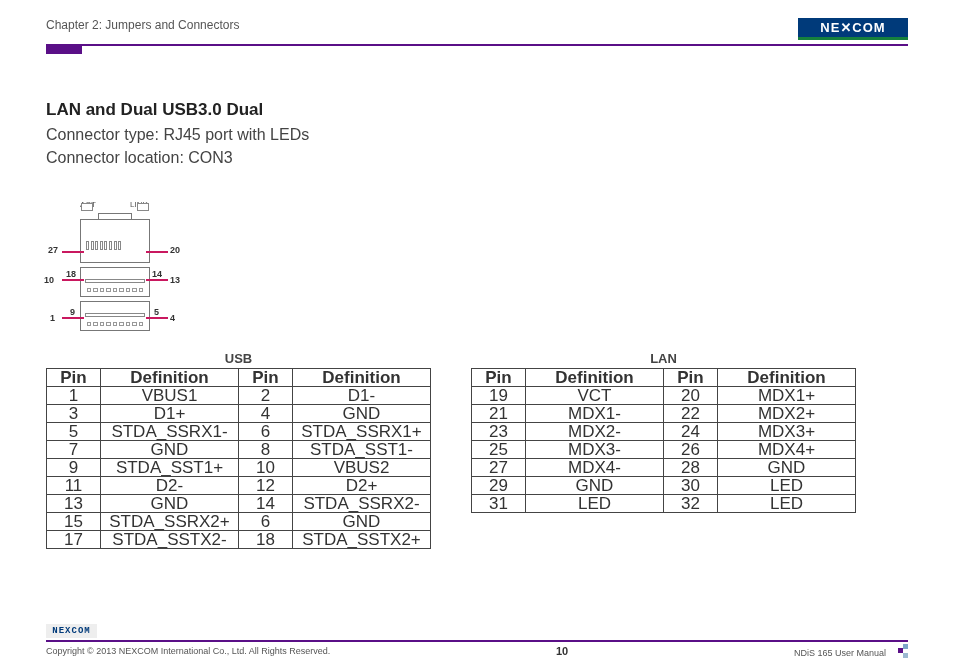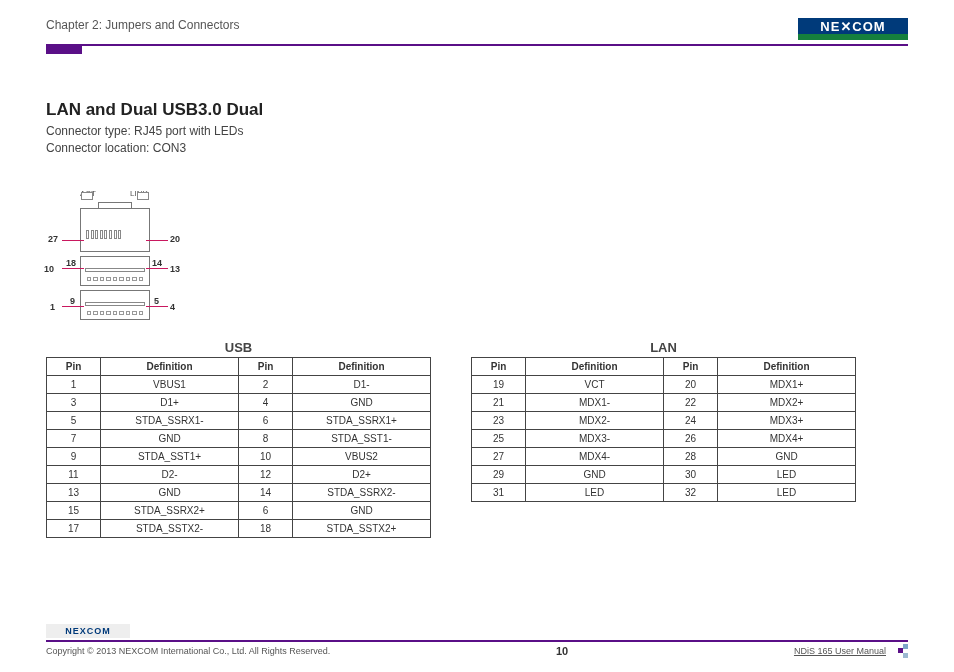--- a/index.html
+++ b/index.html
@@ -16,61 +16,62 @@
     display: flex;
     justify-content: space-between;
     align-items: flex-start;
     margin-bottom: 4px;
   }
   .chapter { font-size: 12px; color: #555; }
   .nexcom-logo {
     width: 110px; height: 22px;
     background: #003a7a;
     display: flex; align-items: center; justify-content: center;
-    border-bottom: 6px solid #15803d;
+    border-bottom: 3px solid #15803d;
     color: #fff; font-weight: bold; font-size: 13px; letter-spacing: 1px;
   }
   .nexcom-logo .x { color:#fff; position:relative; }
   .top-rule { height: 2px; background: #5a0f87; margin-top: 4px; }
   .tab-stub { width: 36px; height: 8px; background: #5a0f87; margin-top: 0; }
   .content { margin-top: 46px; }
   .section-title { font-size: 17px; font-weight: bold; color: #222; margin-bottom: 3px; }
-  .meta-line { font-size: 12px; color: #444; line-height: 1.45; }
+  .meta-line { font-size: 16px; color: #444; line-height: 1.45; }
   .indent { padding-left: 94px; }
 
   .diagram-wrap { margin: 34px 0 6px -2px; }
 
   .tables-row { display: flex; gap: 40px; margin-top: 8px; }
   .table-block { flex: 0 0 auto; }
   .table-label { font-size: 13px; font-weight: bold; color: #444; margin-bottom: 2px; text-align: center; }
-  table.pin { border-collapse: collapse; font-size: 10px; color: #333; }
+  table.pin { border-collapse: collapse; font-size: 17px; color: #333; }
   table.pin th, table.pin td {
     border: 1px solid #444;
     padding: 0 6px;
     text-align: center;
     height: 17px;
     line-height: 17px;
   }
   table.pin th { font-weight: bold; background: #fff; }
   .col-pin { width: 54px; }
   .col-def { width: 138px; }
 
   .footer {
     position: absolute; left: 46px; right: 46px; bottom: 14px;
   }
   .footer-rule { height: 2px; background: #5a0f87; margin-bottom: 2px; }
   .footer-row {
     display: flex; justify-content: space-between; align-items: center;
     font-size: 9px; color: #555;
   }
   .foot-logo {
-    width: 84px; height: 14px; background: #eee; color:#003a7a;
+    width: 51px; height: 14px; background: #eee; color:#003a7a;
     font-size:9px; font-weight:bold; letter-spacing:1px;
     display:flex; align-items:center; justify-content:center;
     margin-bottom:2px;
+    font-family:Liberation Mono, monospace;
   }
   .page-no { font-weight: bold; font-size: 11px; color:#333; }
   .mini-squares { width:14px; height:14px; position:relative; }
   .mini-squares span { position:absolute; width:5px; height:5px; background:#5a0f87; }
   .mini-squares span:nth-child(2){ right:0; top:0; background:#7ea6c9; }
   .mini-squares span:nth-child(1){ left:4px; top:4px; }
   .mini-squares span:nth-child(3){ right:0; bottom:0; background:#9cb9d1; }
 
   
   .diagram { position:relative; width:160px; height:140px; }
@@ -321,21 +322,21 @@
     </div>
   </div>
 </div>
 
 <div class="footer">
   <div class="foot-logo">NEXCOM</div>
   <div class="footer-rule"></div>
   <div class="footer-row">
     <span>Copyright © 2013 NEXCOM International Co., Ltd. All Rights Reserved.</span>
     <span class="page-no">10</span>
-    <span style="display:flex;align-items:center;gap:8px;text-decoration:underline;">
+    <span style="display:flex;align-items:flex-end;gap:8px;">
       <span>NDiS 165 User Manual</span>
       <span class="mini-squares">
           <span></span>
           <span></span>
           <span></span>
         </span>
     </span>
   </div>
 </div>
 

